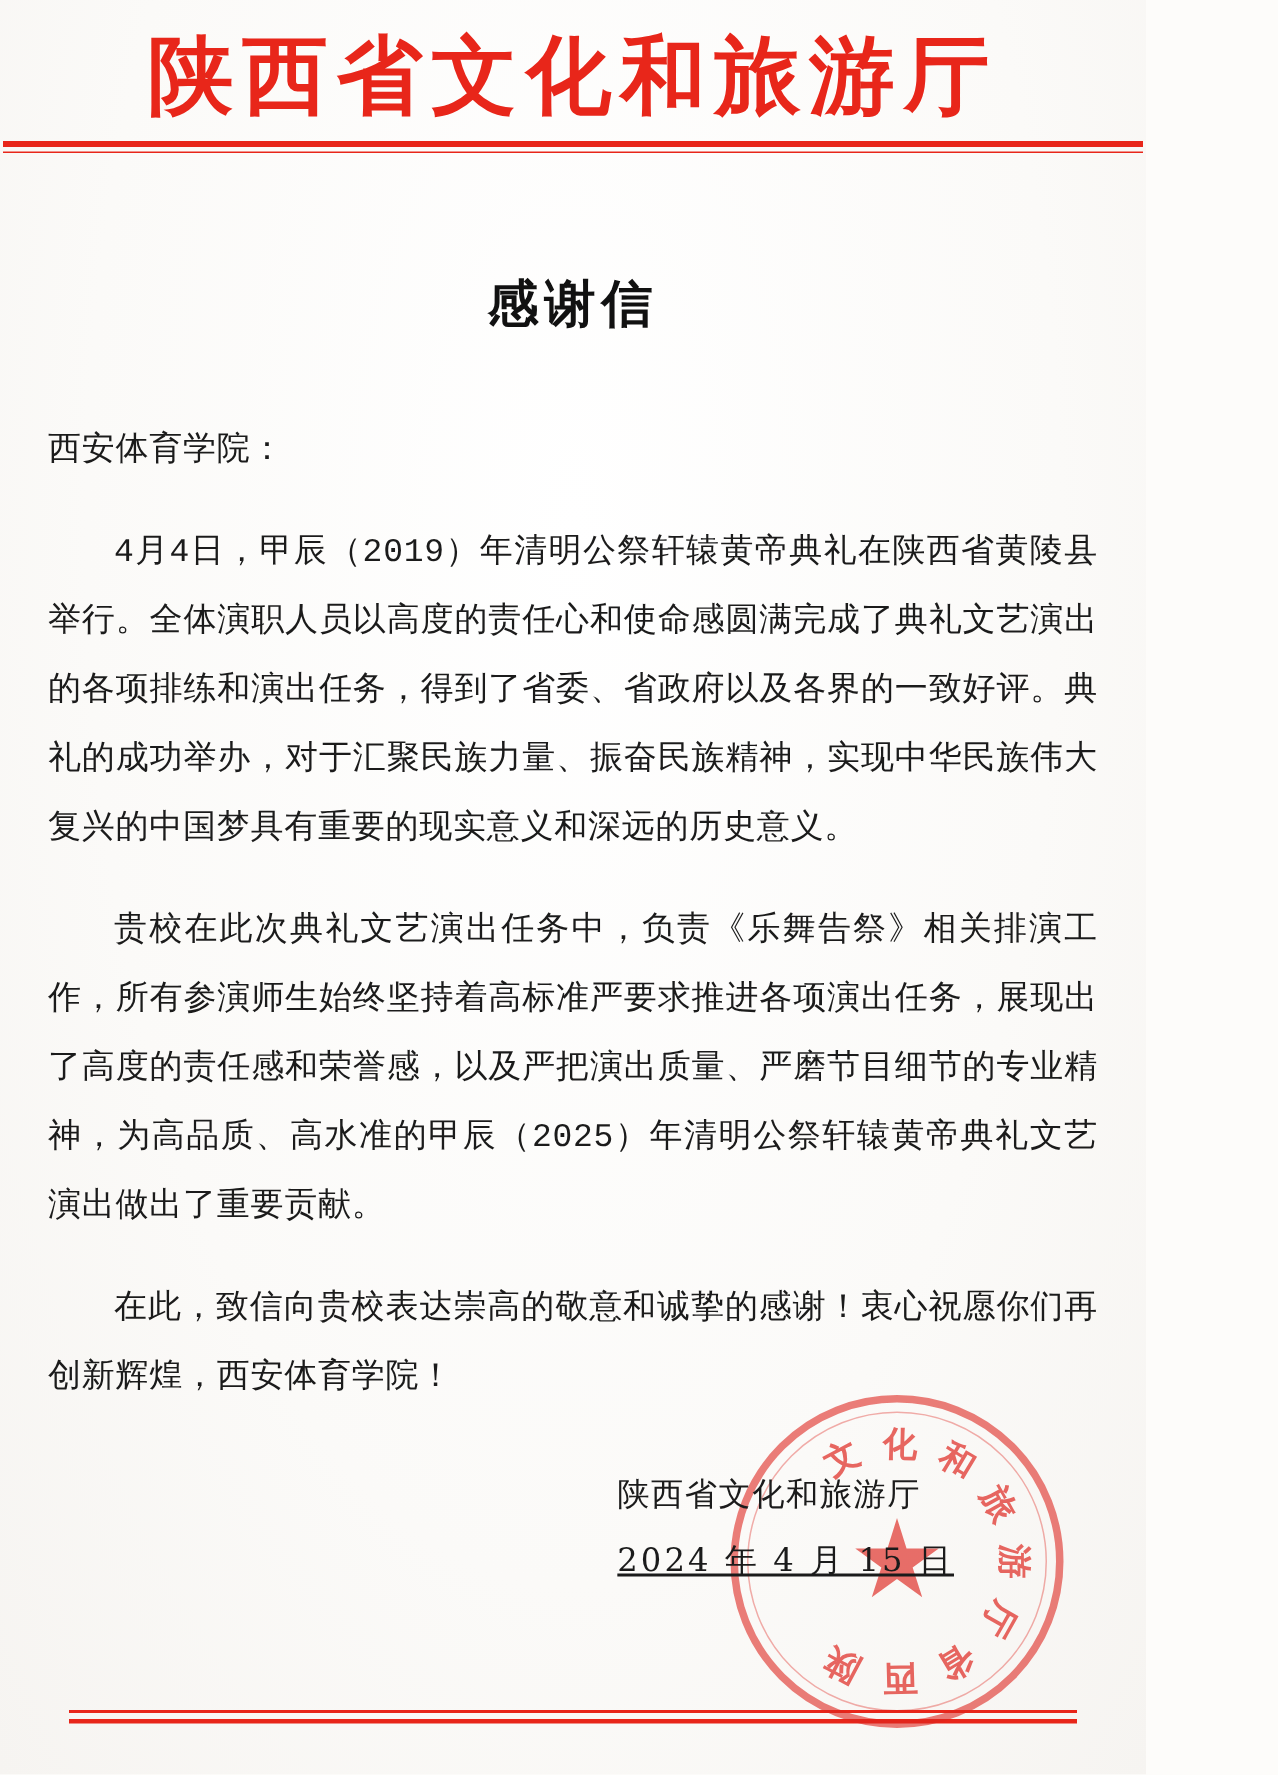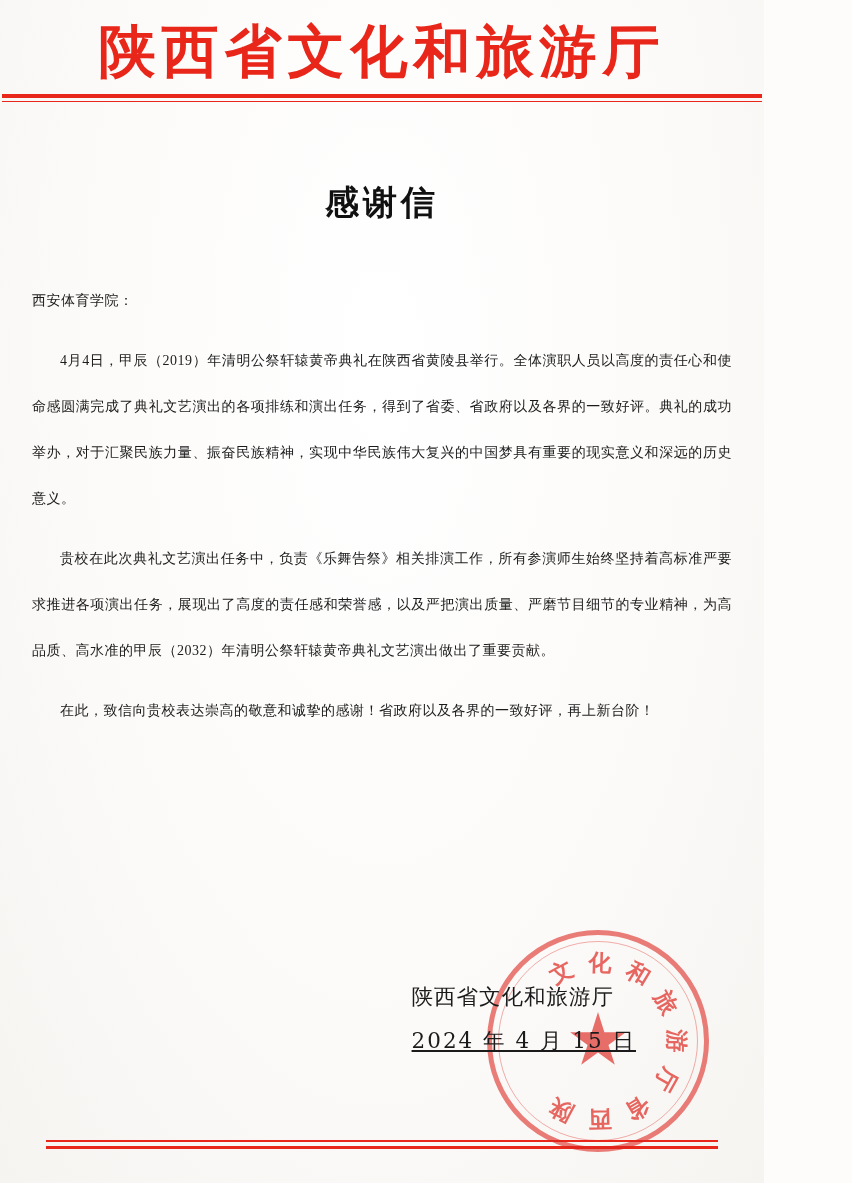--- a/index.html
+++ b/index.html
@@ -64,22 +64,22 @@
     font-size: 34px;
     letter-spacing: 4px;
     color: #111;
     margin-top: 78px;
   }
 
   
   .body-block {
     margin: 52px auto 0;
     width: 700px;
-    font-family: Liberation Serif, serif;
-    font-size: 14px;
+    font-family: Liberation Mono, monospace;
+    font-size: 22px;
     line-height: 46px;
     color: #1b1b1b;
     letter-spacing: 0.5px;
   }
   .salutation {
     margin-bottom: 2px;
   }
   .para {
     text-indent: 2em;
     text-align: justify;
@@ -176,22 +176,22 @@
       <div class="rule-thick"></div>
       <div class="rule-thin"></div>
     </div>
   </div>
 
   <div class="doc-title">感谢信</div>
 
   <div class="body-block">
     <div class="salutation">西安体育学院：</div>
     <p class="para">4月4日，甲辰（2019）年清明公祭轩辕黄帝典礼在陕西省黄陵县举行。全体演职人员以高度的责任心和使命感圆满完成了典礼文艺演出的各项排练和演出任务，得到了省委、省政府以及各界的一致好评。典礼的成功举办，对于汇聚民族力量、振奋民族精神，实现中华民族伟大复兴的中国梦具有重要的现实意义和深远的历史意义。</p>
-    <p class="para">贵校在此次典礼文艺演出任务中，负责《乐舞告祭》相关排演工作，所有参演师生始终坚持着高标准严要求推进各项演出任务，展现出了高度的责任感和荣誉感，以及严把演出质量、严磨节目细节的专业精神，为高品质、高水准的甲辰（2032）年清明公祭轩辕黄帝典礼文艺演出做出了重要贡献。</p>
-    <p class="para">在此，致信向贵校表达崇高的敬意和诚挚的感谢！省政府以及各界的一致好评，再上新台阶！</p>
+    <p class="para">贵校在此次典礼文艺演出任务中，负责《乐舞告祭》相关排演工作，所有参演师生始终坚持着高标准严要求推进各项演出任务，展现出了高度的责任感和荣誉感，以及严把演出质量、严磨节目细节的专业精神，为高品质、高水准的甲辰（2025）年清明公祭轩辕黄帝典礼文艺演出做出了重要贡献。</p>
+    <p class="para">在此，致信向贵校表达崇高的敬意和诚挚的感谢！衷心祝愿你们再创新辉煌，西安体育学院！</p>
   </div>
 
   <div class="seal">
     <div class="seal-inner"></div>
     <div class="seal-star"></div>
     <div class="seal-text">
         <span style="transform: translate(-36.6188px, -68.8699px) rotate(-28deg) translate(-50%, -50%);">文</span>
         <span style="transform: translate(2.0418px, -77.9733px) rotate(1.5deg) translate(-50%, -50%);">化</span>
         <span style="transform: translate(40.173px, -66.859px) rotate(31deg) translate(-50%, -50%);">和</span>
         <span style="transform: translate(67.8877px, -38.409px) rotate(60.5deg) translate(-50%, -50%);">旅</span>

